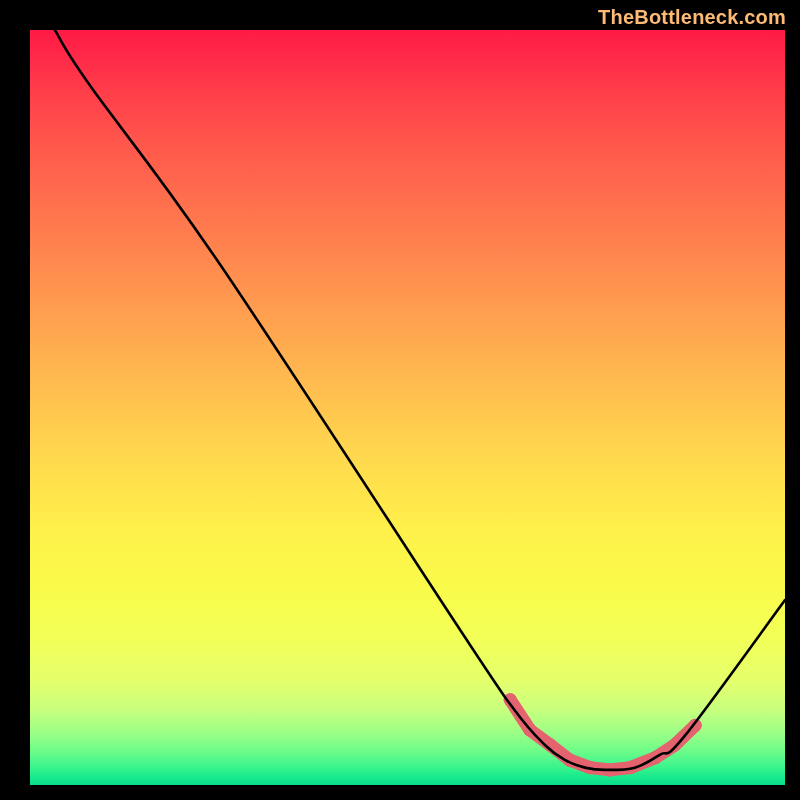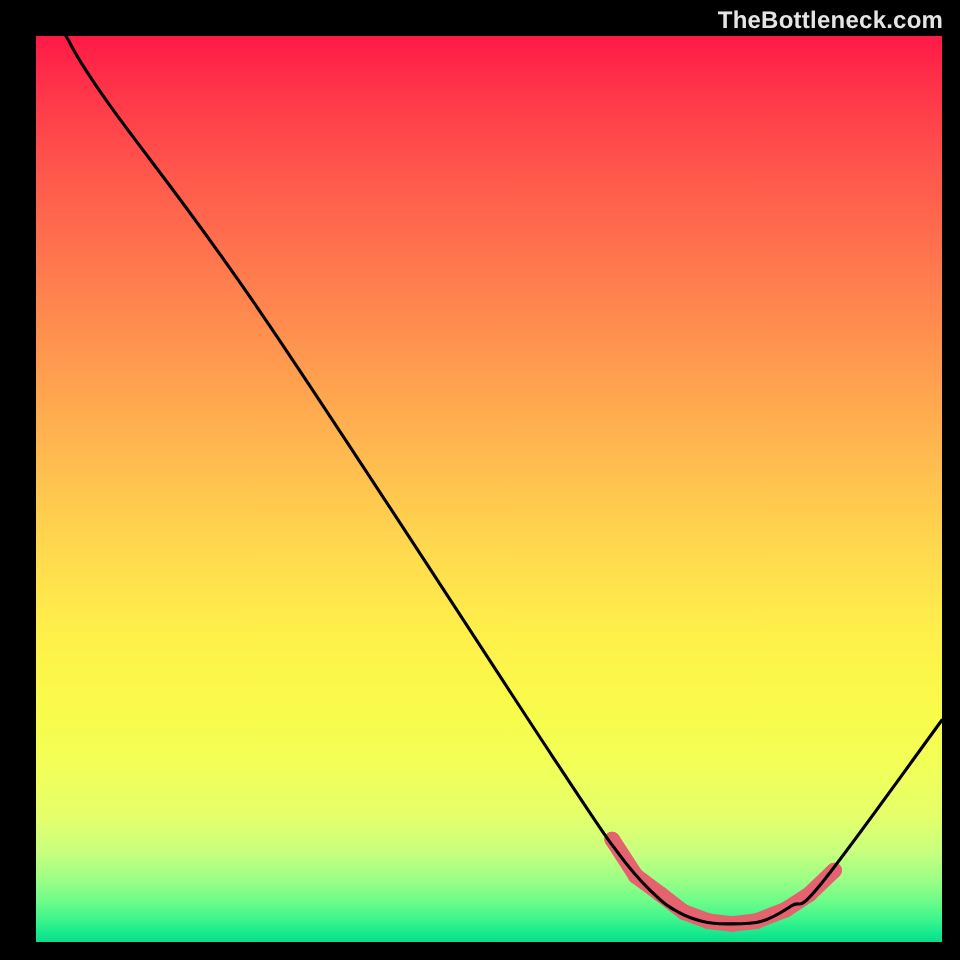--- a/index.html
+++ b/index.html
@@ -5,21 +5,21 @@
   * { margin: 0; padding: 0; box-sizing: border-box; }
   html, body { width: 800px; height: 800px; background: #000; overflow: hidden; }
   .stage { position: relative; width: 800px; height: 800px; background: #000; }
   .watermark {
     position: absolute;
     top: 6px;
     right: 14px;
     font-family: Arial, Helvetica, sans-serif;
     font-size: 20px;
     font-weight: bold;
-    color: #e5e5e5;
+    color: #fdba74;
     letter-spacing: 0.2px;
     z-index: 3;
   }
   .plot-area {
     position: absolute;
     left: 30px;
     top: 30px;
     width: 755px;
     height: 755px;
     overflow: hidden;

